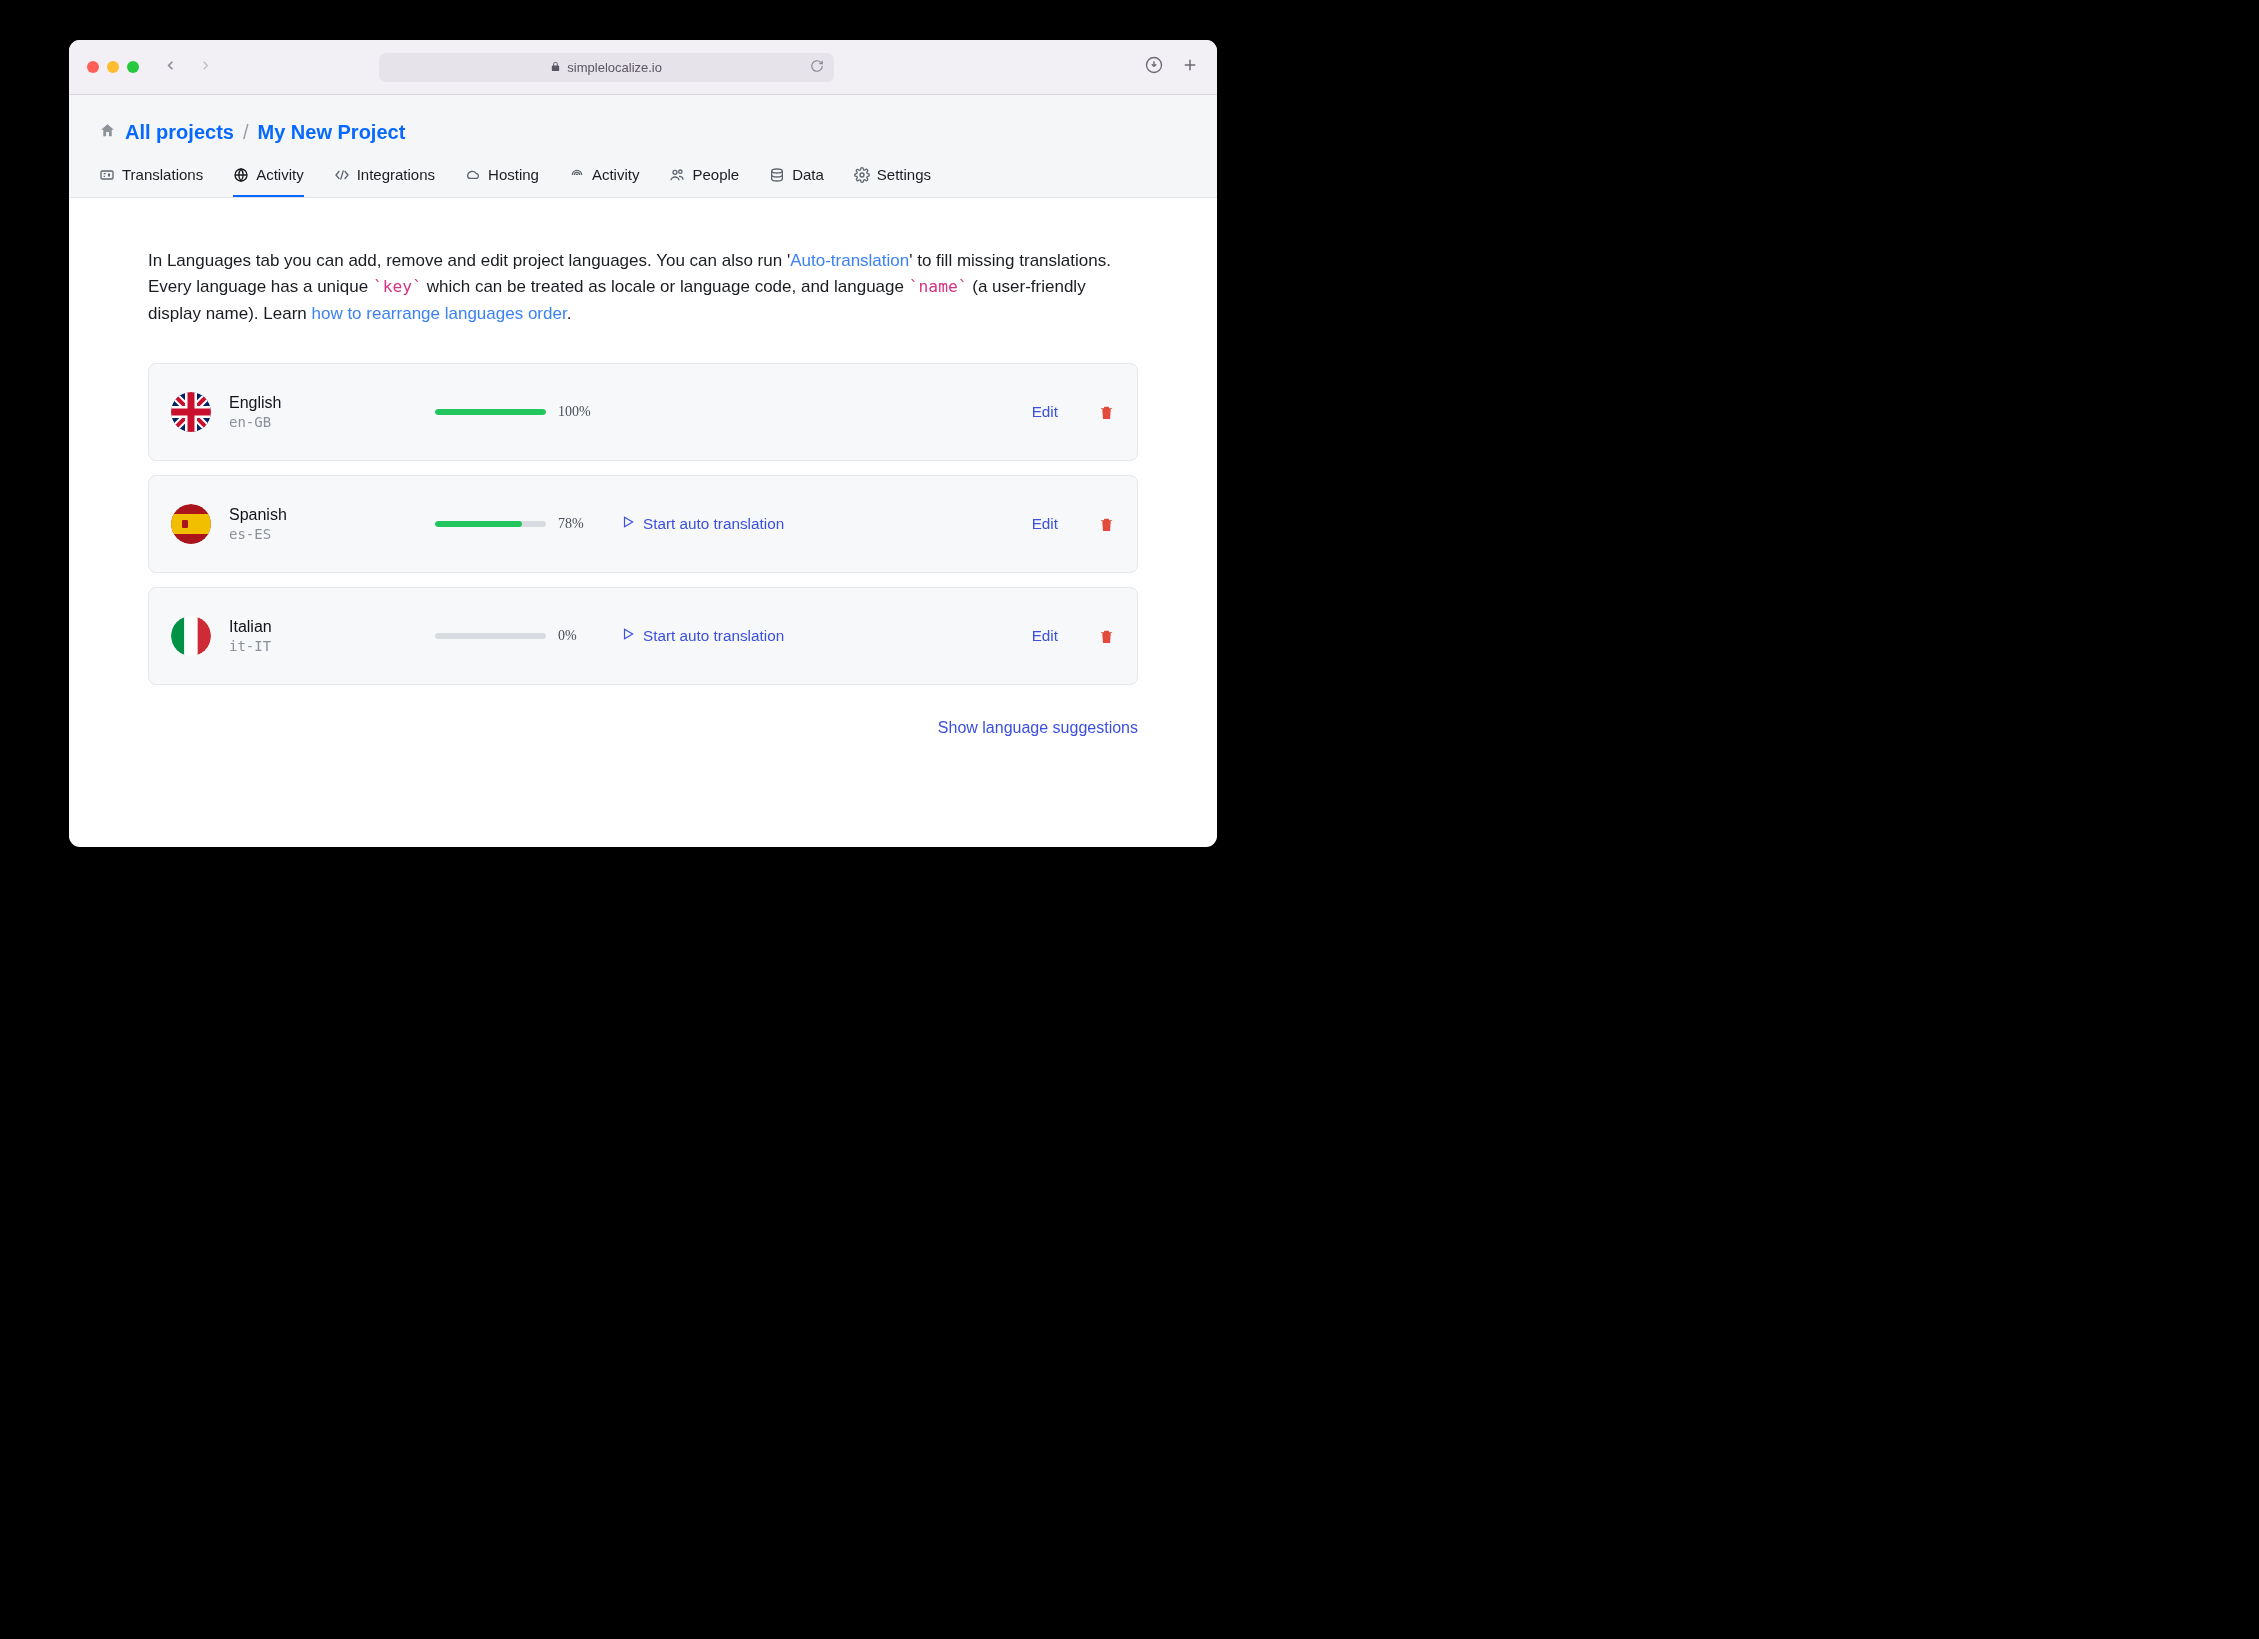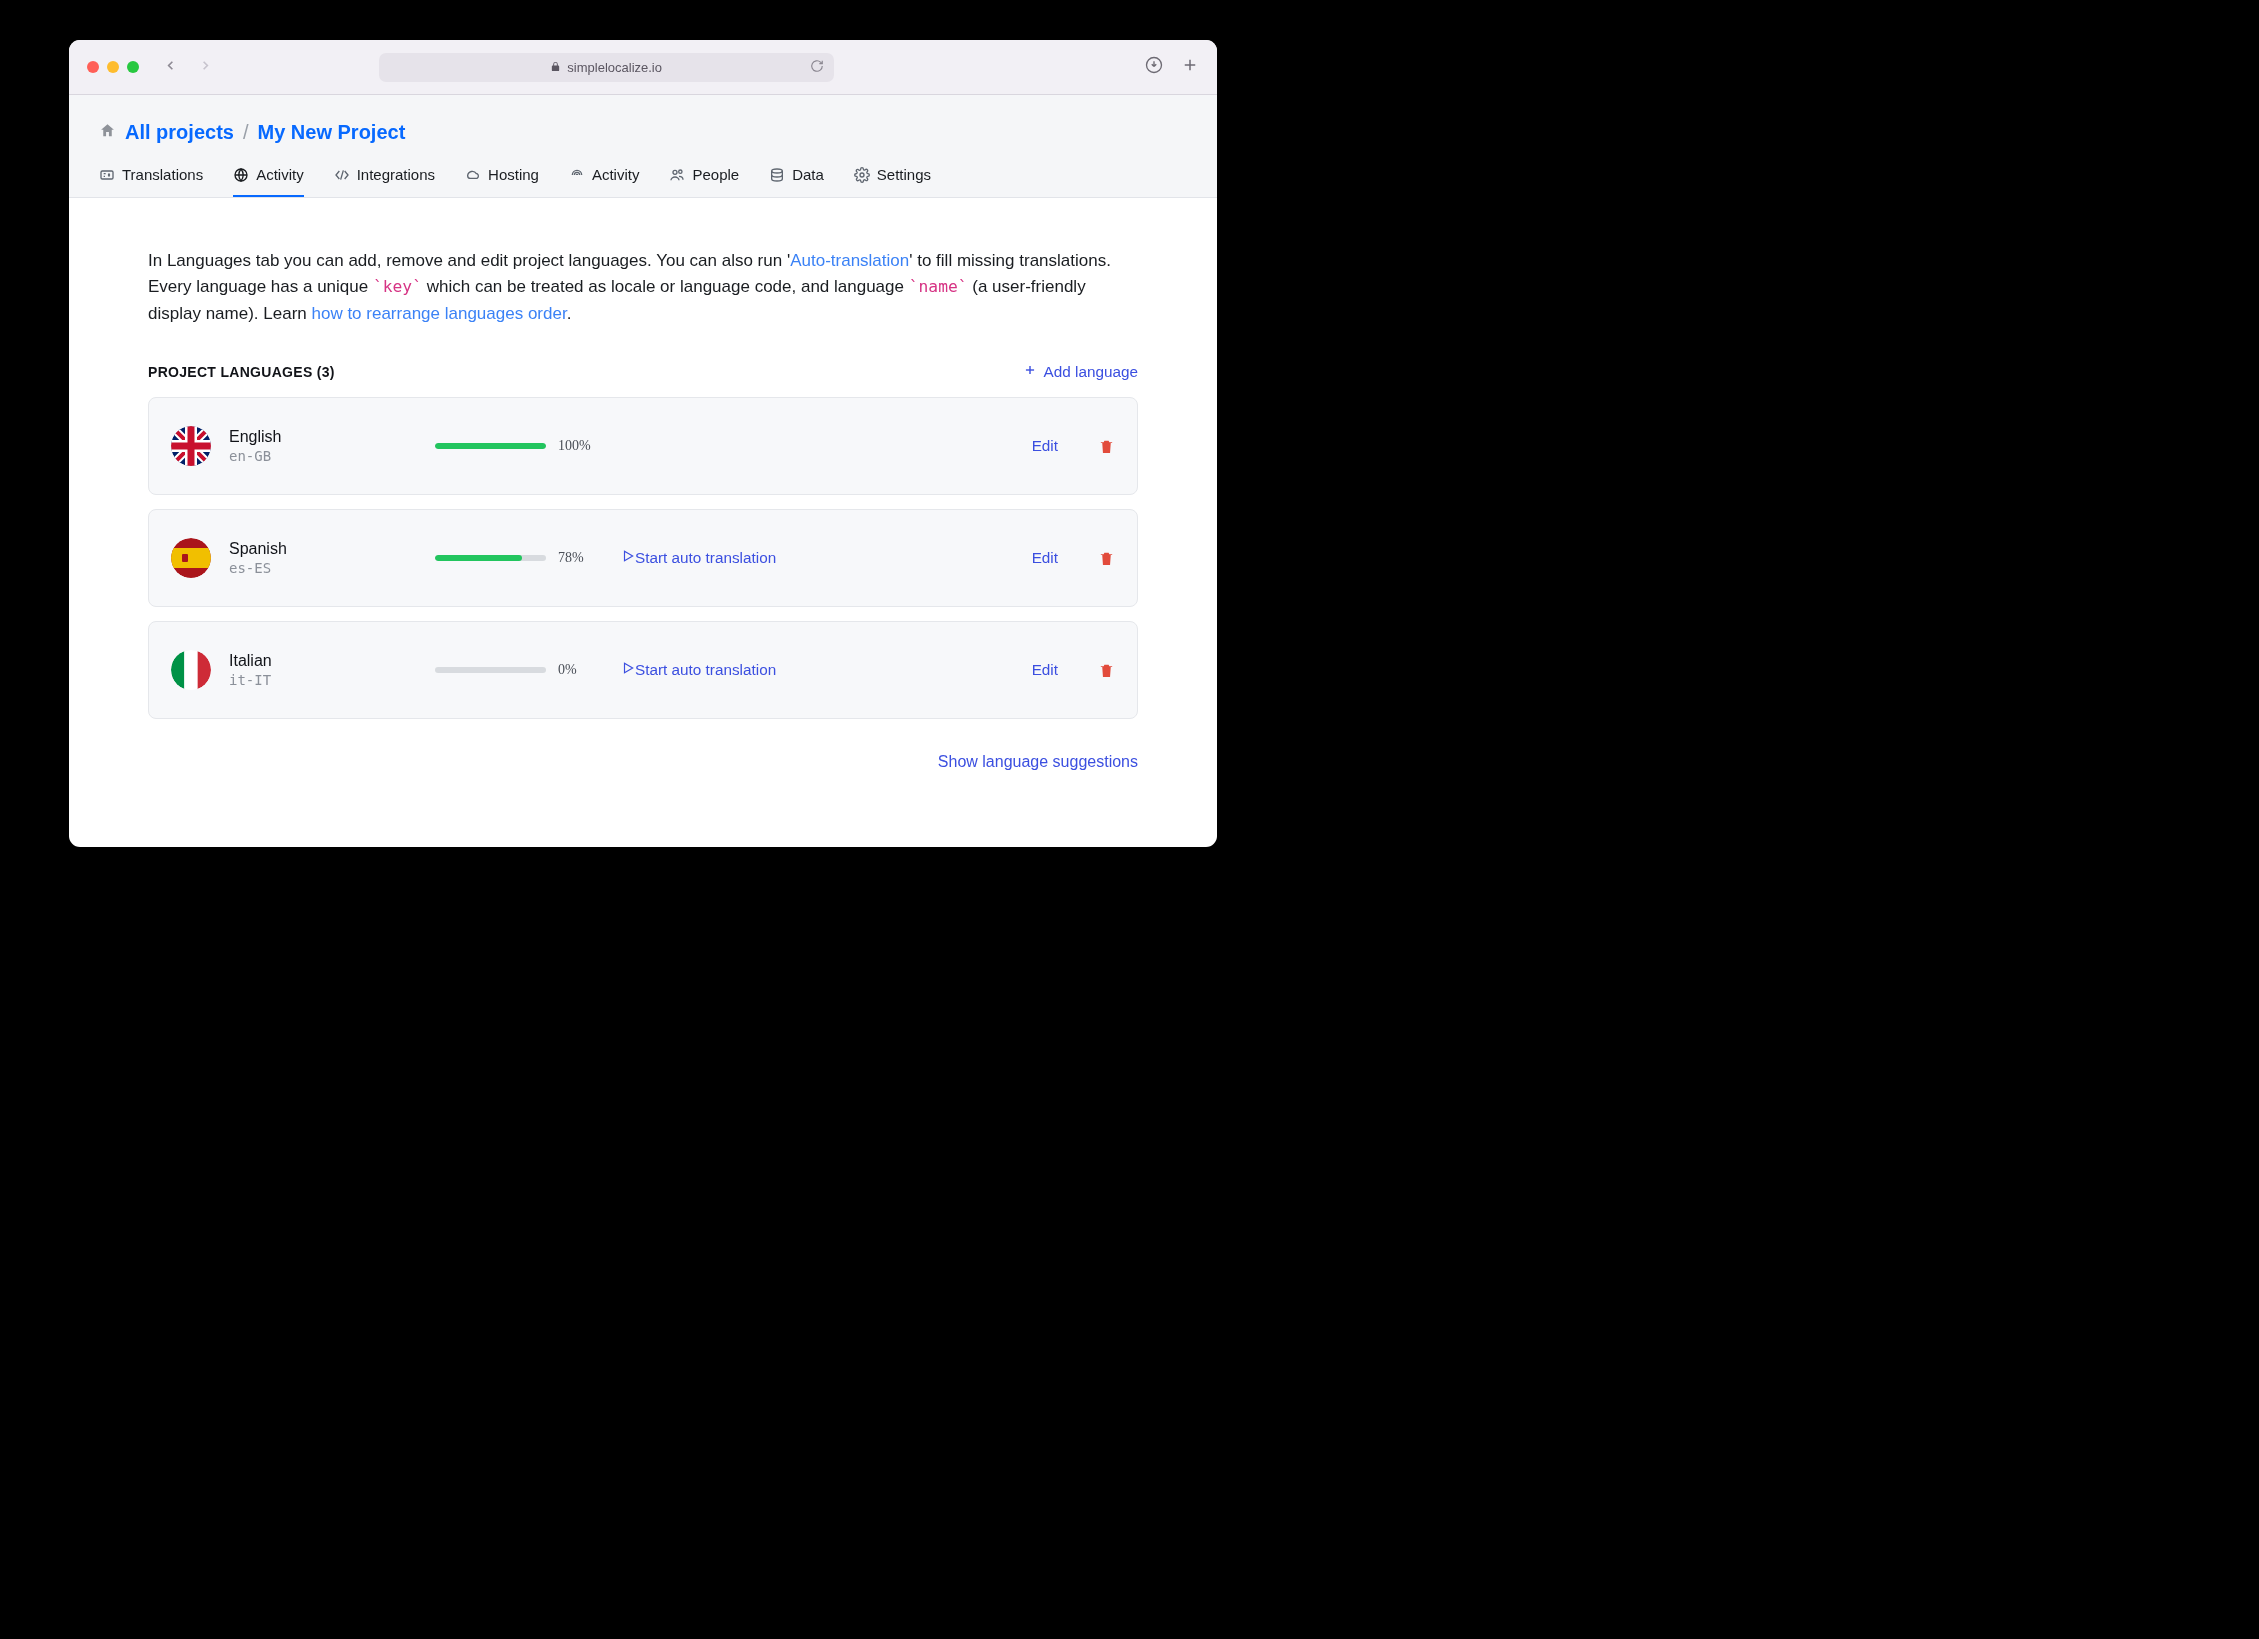--- a/index.html
+++ b/index.html
@@ -124,21 +124,21 @@
 .flag { width: 40px; height: 40px; border-radius: 50%; flex-shrink: 0; overflow: hidden; }
 .flag svg { width: 40px; height: 40px; display: block; }
 .lang-name-col { width: 188px; flex-shrink: 0; }
 .lang-name { font-size: 16px; color: #111318; margin-bottom: 2px; }
 .lang-key { font-family: ui-monospace, "SF Mono", Menlo, monospace; font-size: 14px; color: #8b9099; }
 .progress-col { width: 168px; display: flex; align-items: center; gap: 12px; flex-shrink: 0; font-family: Liberation Serif, serif; }
 .progress-track { width: 111px; height: 6px; background: #d8dbdf; border-radius: 3px; overflow: hidden; }
 .progress-fill { height: 100%; background: #22c55e; border-radius: 3px; }
 .progress-pct { font-size: 14px; color: #4a4f57; }
 .auto-col { flex: 1; }
-.auto-btn { color: #3b4fe0; font-size: 15.3px; display: inline-flex; align-items: center; cursor: pointer; }
+.auto-btn { color: #3b4fe0; font-size: 15.3px; display: inline-flex; align-items: center; gap: 8px; cursor: pointer; }
 .edit-btn { color: #3b4fe0; font-size: 15.3px; margin-right: 22px; cursor: pointer; }
 .del-btn { color: #e24b3b; cursor: pointer; display: inline-flex; }
 
 .suggestions { text-align: right; margin-top: 34px; }
 .suggestions a { color: #3b4fe0; font-size: 16px; text-decoration: none; }
 </style>
 </head>
 <body>
 
 <div class="window">
@@ -277,30 +277,20 @@
           <span>Settings</span>
         </div>
       </div>
   </div>
 
   <div class="content">
     <p class="description">
       <span>In Languages tab you can add, remove and edit project languages. You can also run '</span><a href="#">Auto-translation</a><span>' to fill missing translations. Every language has a unique </span><code>`key`</code><span> which can be treated as locale or language code, and language </span><code>`name`</code><span> (a user-friendly display name). Learn </span><a href="#">how to rearrange languages order</a><span>.</span>
     </p>
 
-    <div class="list-header">
-      <span class="list-header-label">PROJECT LANGUAGES (3)</span>
-      <span class="add-lang">
-        <span><svg width="14" height="14" viewBox="0 0 24 24" fill="none" stroke="currentColor" stroke-width="2.4">
-              <line x1="12" y1="5" x2="12" y2="19"></line>
-              <line x1="5" y1="12" x2="19" y2="12"></line>
-            </svg></span>
-        <span>Add language</span>
-      </span>
-    </div>
 
     <div id="lang-list">
         <div class="lang-row">
           <div class="flag">
             <svg viewBox="0 0 40 40">
               <defs>
                 <clipPath id="cgb">
                   <circle cx="20" cy="20" r="20"></circle>
                 </clipPath>
               </defs>

